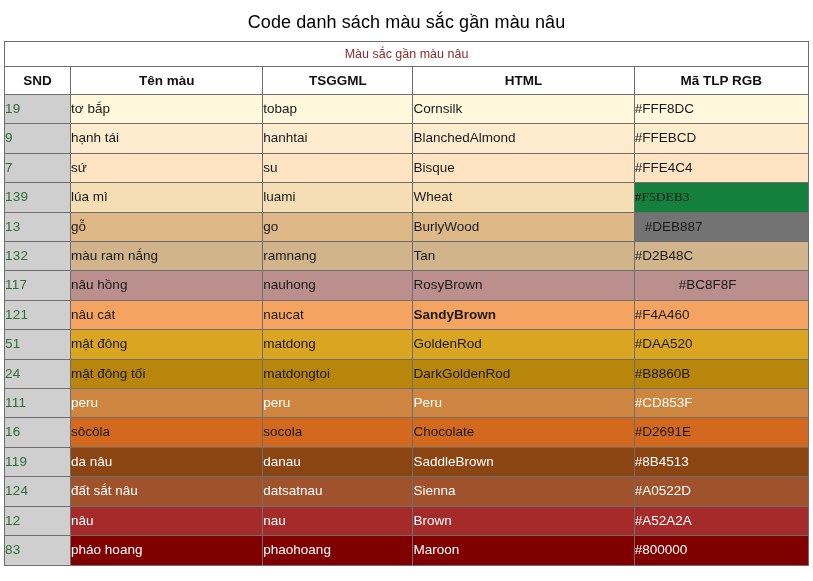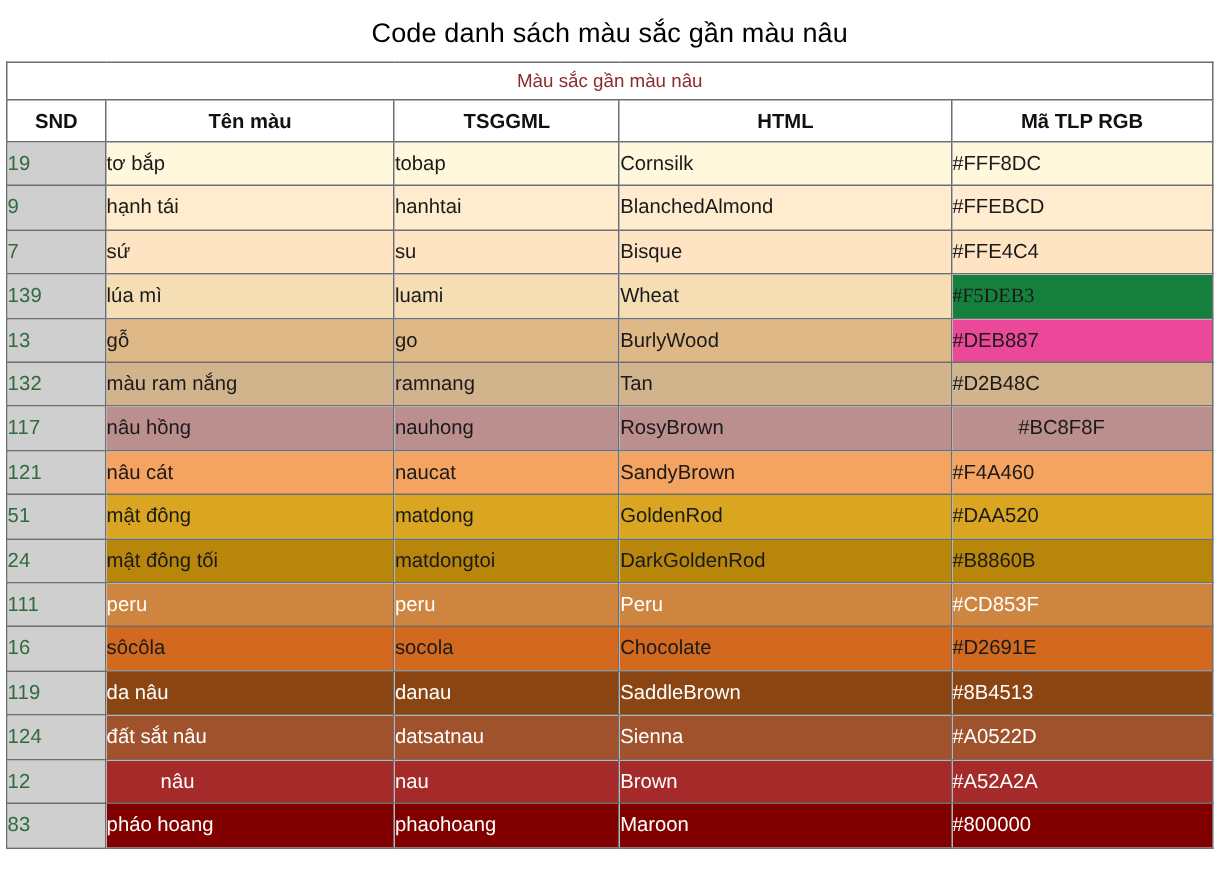--- a/index.html
+++ b/index.html
@@ -153,41 +153,41 @@
           <td class="name-cell txt-dark" style="background: rgb(245, 222, 179);">lúa mì</td>
           <td class="tsg-cell txt-dark" style="background: rgb(245, 222, 179);">luami</td>
           <td class="html-cell txt-dark" style="background: rgb(245, 222, 179);">Wheat</td>
           <td class="rgb-cell txt-dark" style="background: #15803d; font-family: Liberation Serif, serif;">#F5DEB3</td>
         </tr>
         <tr class="data-row">
           <td class="snd-cell">13</td>
           <td class="name-cell txt-dark" style="background: rgb(222, 184, 135);">gỗ</td>
           <td class="tsg-cell txt-dark" style="background: rgb(222, 184, 135);">go</td>
           <td class="html-cell txt-dark" style="background: rgb(222, 184, 135);">BurlyWood</td>
-          <td class="rgb-cell txt-dark" style="background: #ec4899;">#DEB887</td>
+          <td class="rgb-cell txt-dark" style="background: #737373; padding-left: 10px;">#DEB887</td>
         </tr>
         <tr class="data-row thick-top">
           <td class="snd-cell">132</td>
           <td class="name-cell txt-dark" style="background: rgb(210, 180, 140);">màu ram nắng</td>
           <td class="tsg-cell txt-dark" style="background: rgb(210, 180, 140);">ramnang</td>
           <td class="html-cell txt-dark" style="background: rgb(210, 180, 140);">Tan</td>
           <td class="rgb-cell txt-dark" style="background: rgb(210, 180, 140);">#D2B48C</td>
         </tr>
         <tr class="data-row">
           <td class="snd-cell">117</td>
           <td class="name-cell txt-dark" style="background: rgb(188, 143, 143);">nâu hồng</td>
           <td class="tsg-cell txt-dark" style="background: rgb(188, 143, 143);">nauhong</td>
           <td class="html-cell txt-dark" style="background: rgb(188, 143, 143);">RosyBrown</td>
           <td class="rgb-cell txt-dark" style="background: rgb(188, 143, 143); padding-left: 44px;">#BC8F8F</td>
         </tr>
         <tr class="data-row">
           <td class="snd-cell">121</td>
           <td class="name-cell txt-dark" style="background: rgb(244, 164, 96);">nâu cát</td>
           <td class="tsg-cell txt-dark" style="background: rgb(244, 164, 96);">naucat</td>
-          <td class="html-cell txt-dark" style="background: rgb(244, 164, 96);">SandyBrown</td>
+          <td class="html-cell txt-dark" style="background: rgb(244, 164, 96); font-weight: bold;">SandyBrown</td>
           <td class="rgb-cell txt-dark" style="background: rgb(244, 164, 96);">#F4A460</td>
         </tr>
         <tr class="data-row">
           <td class="snd-cell">51</td>
           <td class="name-cell txt-dark" style="background: rgb(218, 165, 32);">mật đông</td>
           <td class="tsg-cell txt-dark" style="background: rgb(218, 165, 32);">matdong</td>
           <td class="html-cell txt-dark" style="background: rgb(218, 165, 32);">GoldenRod</td>
           <td class="rgb-cell txt-dark" style="background: rgb(218, 165, 32);">#DAA520</td>
         </tr>
         <tr class="data-row thick-top">
@@ -220,21 +220,21 @@
         </tr>
         <tr class="data-row thick-top">
           <td class="snd-cell">124</td>
           <td class="name-cell txt-light" style="background: rgb(160, 82, 45);">đất sắt nâu</td>
           <td class="tsg-cell txt-light" style="background: rgb(160, 82, 45); margin-left: 40px;">datsatnau</td>
           <td class="html-cell txt-light" style="background: rgb(160, 82, 45);">Sienna</td>
           <td class="rgb-cell txt-light" style="background: rgb(160, 82, 45);">#A0522D</td>
         </tr>
         <tr class="data-row">
           <td class="snd-cell">12</td>
-          <td class="name-cell txt-light" style="background: rgb(165, 42, 42); padding-left: 36px;">nâu</td>
+          <td class="name-cell txt-light" style="background: rgb(165, 42, 42);">nâu</td>
           <td class="tsg-cell txt-light" style="background: rgb(165, 42, 42);">nau</td>
           <td class="html-cell txt-light" style="background: rgb(165, 42, 42); margin-top: 44px;">Brown</td>
           <td class="rgb-cell txt-light" style="background: rgb(165, 42, 42);">#A52A2A</td>
         </tr>
         <tr class="data-row">
           <td class="snd-cell">83</td>
           <td class="name-cell txt-light" style="background: rgb(128, 0, 0);">pháo hoang</td>
           <td class="tsg-cell txt-light" style="background: rgb(128, 0, 0);">phaohoang</td>
           <td class="html-cell txt-light" style="background: rgb(128, 0, 0);">Maroon</td>
           <td class="rgb-cell txt-light" style="background: rgb(128, 0, 0);">#800000</td>

